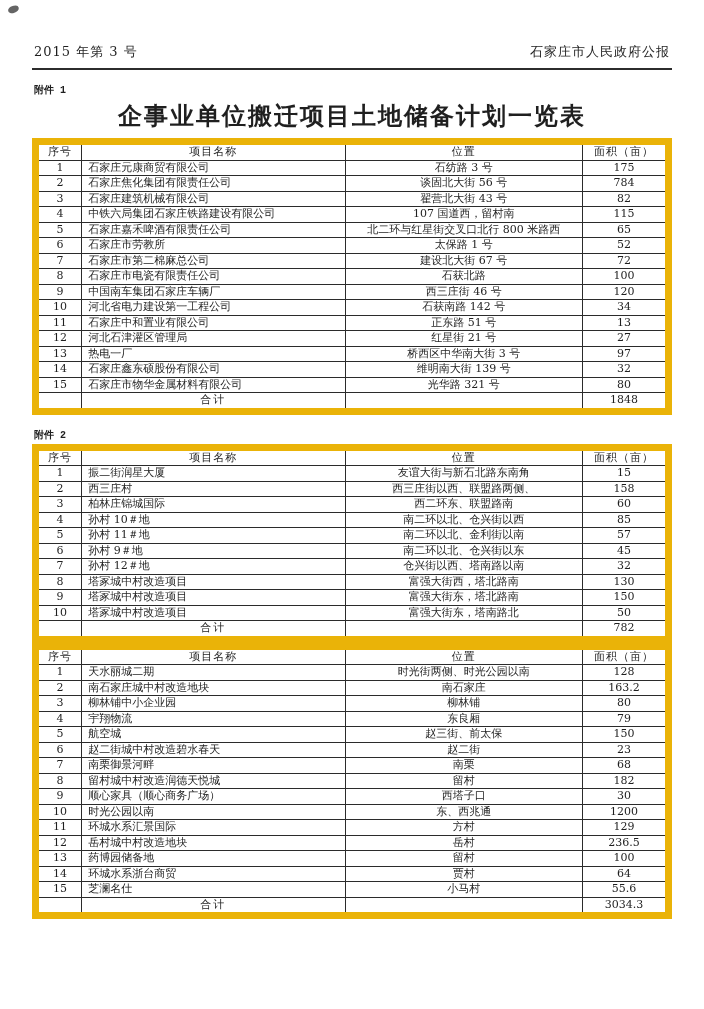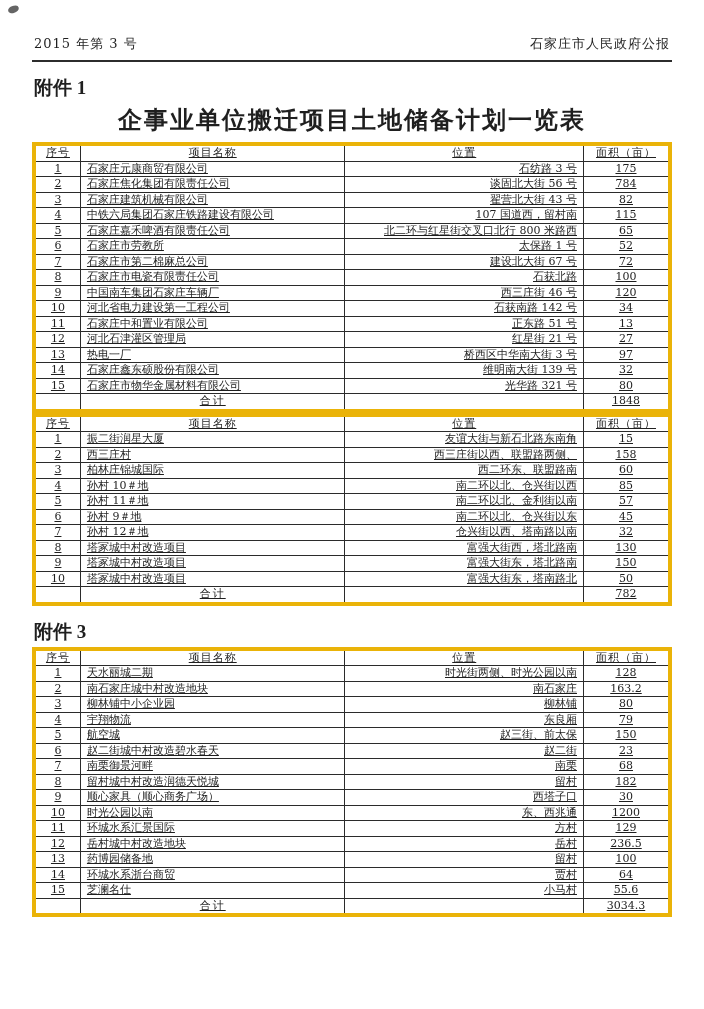--- a/index.html
+++ b/index.html
@@ -4,67 +4,66 @@
 <style>
   html, body { margin: 0; padding: 0; }
   body {
     width: 704px; height: 1009px;
     background: #ffffff;
     color: #1f1f1f;
     font-family: "DejaVu Serif", "Liberation Serif", serif;
     position: relative;
     overflow: hidden;
   }
-  .page { padding: 8px 32px; position: relative; }
+  .page { padding: 16px 32px; position: relative; }
   .smudge {
     position: absolute; left: 8px; top: 6px;
     width: 11px; height: 7px; background: #4a4a4a;
     border-radius: 50% 40% 55% 45%; transform: rotate(-15deg);
     opacity: .85;
   }
   .page-header {
     display: flex; justify-content: space-between; align-items: flex-end;
     padding: 27px 2px 7px 2px;
     border-bottom: 2px solid #2c2c2c;
     font-size: 13px; letter-spacing: 1px;
   }
   .attachment { margin-top: 0; }
   .attach-label {
     margin: 13px 0 2px 2px;
-    font-family: Liberation Serif, serif;
-    font-weight: bold; font-size: 19px;
+    font-family: Liberation Mono, monospace;
+    font-weight: bold; font-size: 10px;
   }
   .tbl-title {
     text-align: center;
     font-size: 24px; font-weight: bold;
     letter-spacing: 2px;
     margin: 3px 0 6px 0;
   }
   table.tbl {
     width: 100%;
     border-collapse: collapse;
-    border: 4px solid #eab308;
+    border: 7px solid #eab308;
     table-layout: fixed;
     font-size: 11px;
-    text-decoration: underline;
   }
   table.tbl th, table.tbl td {
     border: 1px solid #2b2b2b;
     padding: 1px 6px;
     height: 12px; line-height: 12.5px;
     overflow: hidden; white-space: nowrap;
   }
   table.tbl th { font-weight: normal; text-align: center; letter-spacing: 1px; }
   .col-no   { width: 7.3%; }
   .col-name { width: 41.6%; }
   .col-loc  { width: 37.5%; }
   .col-area { width: 13.6%; }
   table.tbl td:nth-child(1) { text-align: center; }
   table.tbl td:nth-child(2) { text-align: left; }
-  table.tbl td:nth-child(3) { text-align: right; margin-left: 36px; }
+  table.tbl td:nth-child(3) { text-align: center; margin-left: 36px; }
   table.tbl td:nth-child(4) { text-align: center; }
   tr.total-row td.total-label-cell { text-align: center; letter-spacing: 2px; }
 </style>
 </head>
 <body>
 
 <div class="page">
 
   <div class="smudge"></div>
 
@@ -188,20 +187,21 @@
           <td></td>
           <td class="total-label-cell">合计</td>
           <td></td>
           <td>1848</td>
         </tr>
       </tfoot>
     </table>
   </div>
 
   <div class="attachment">
+    <div class="attach-label">附件 2</div>
     <table class="tbl">
       <colgroup>
         <col class="col-no">
           <col class="col-name">
           <col class="col-loc">
           <col class="col-area">
       </colgroup>
       <thead>
         <tr>
           <th>序号</th>
@@ -277,21 +277,20 @@
           <td></td>
           <td class="total-label-cell">合计</td>
           <td></td>
           <td>782</td>
         </tr>
       </tfoot>
     </table>
   </div>
 
   <div class="attachment">
-    <div class="attach-label">附件 3</div>
     <table class="tbl">
       <colgroup>
         <col class="col-no">
           <col class="col-name">
           <col class="col-loc">
           <col class="col-area">
       </colgroup>
       <thead>
         <tr>
           <th>序号</th>

